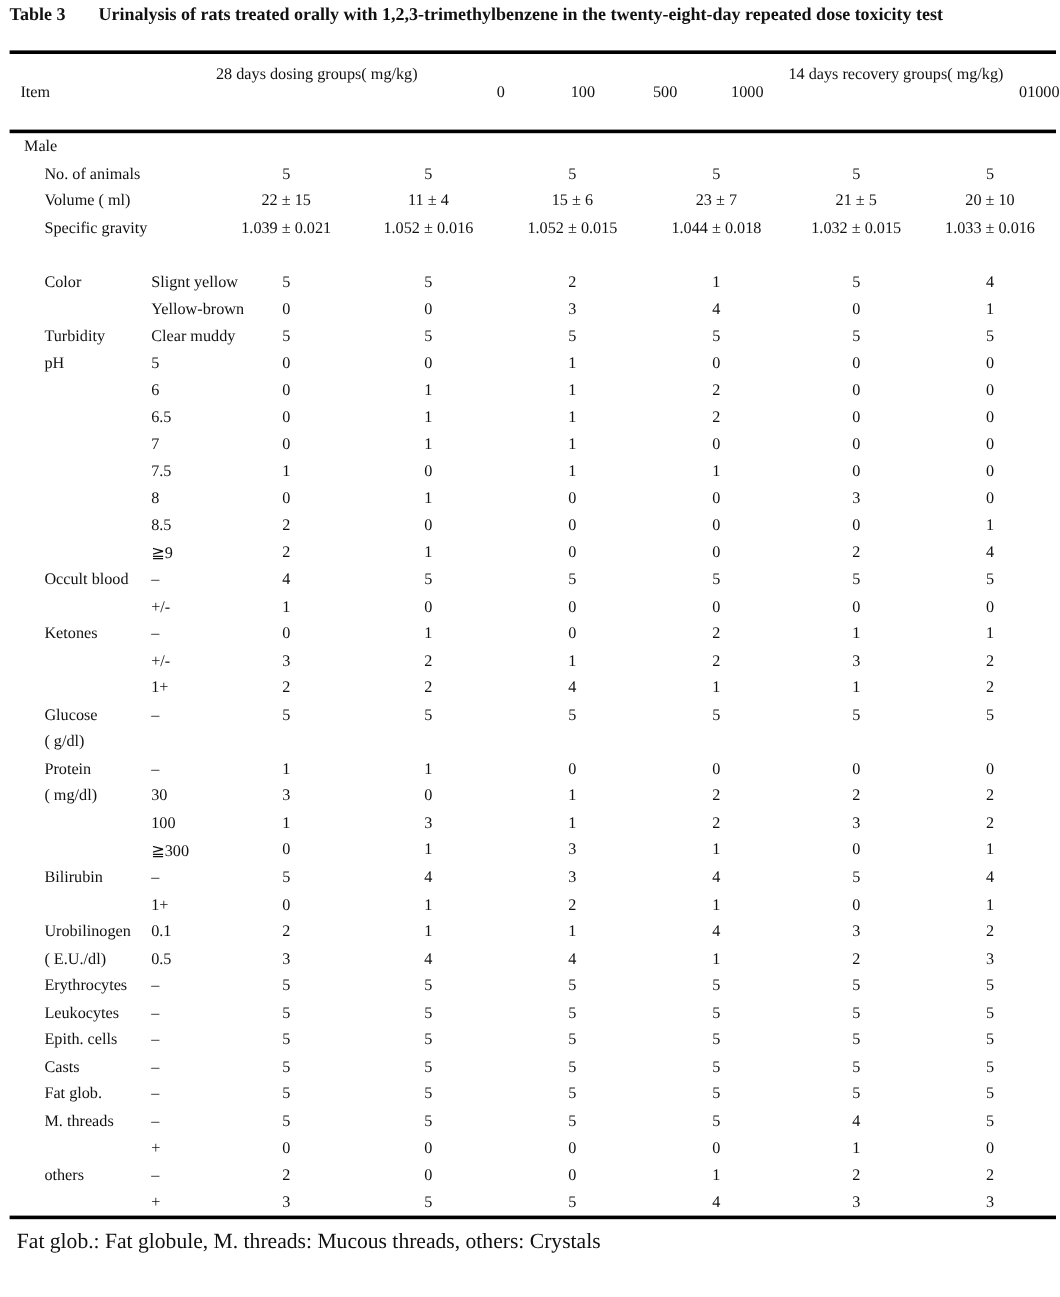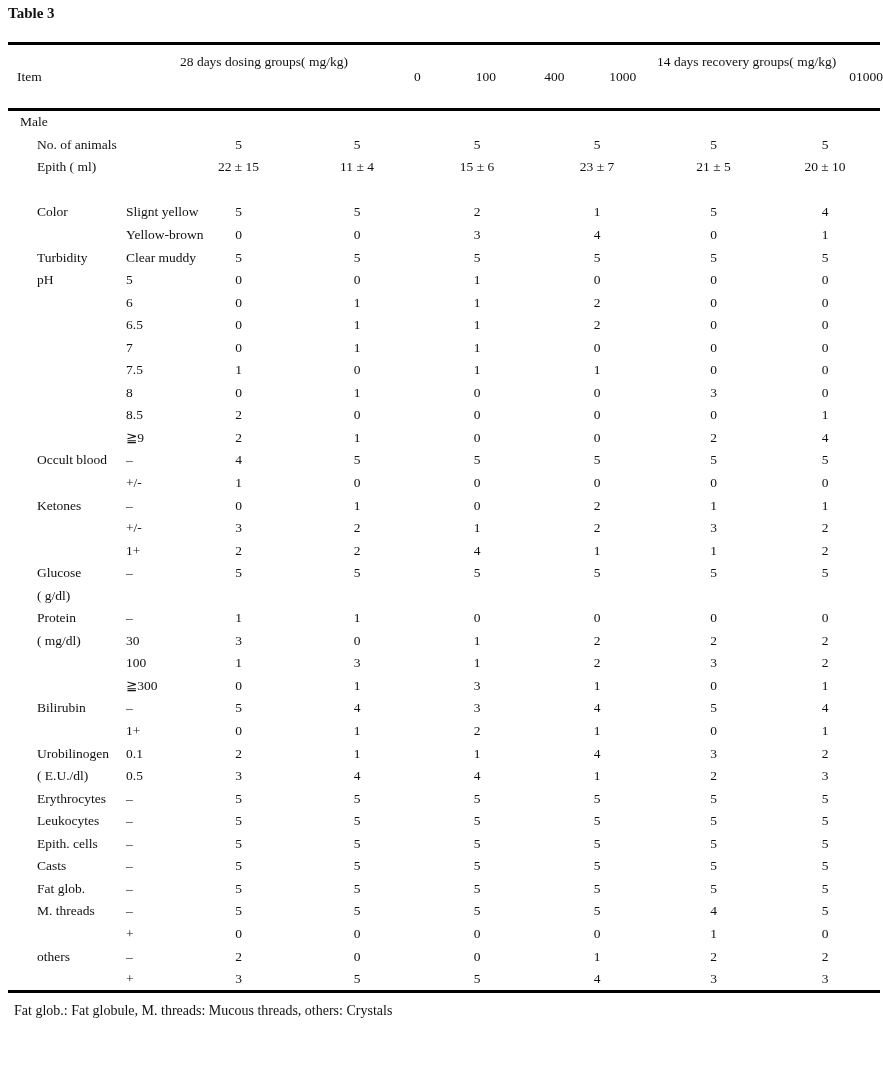--- a/index.html
+++ b/index.html
@@ -59,44 +59,45 @@
     align-items: center;
     font-family: Liberation Serif, serif;
   }
   .cell { white-space: nowrap; overflow: visible; }
   .cell.item { padding-left: 29px; }
   .cell.sub { padding-left: 0; }
   .cell.val { text-align: center; }
   .section-label { padding-left: 12px; }
 
   
-  .footnotes { padding: 7px 0 0 6px; font-size: 14px; line-height: 22px; }
+  .footnotes { padding: 7px 0 0 6px; font-size: 18px; line-height: 22px; }
 </style>
 </head>
 <body>
 
 <div class="page">
 
   <div class="title-row">
     <div class="title-num">Table 3</div>
+    <div class="title-text">Urinalysis of rats treated orally with 1,2,3-trimethylbenzene in the twenty-eight-day repeated dose toxicity test</div>
   </div>
 
   <div class="table-wrap">
     <div class="rule-thick"></div>
 
     <div class="thead">
       <div class="item-head">Item</div>
 
       <div class="group g1">
         <div class="group-label">28 days dosing groups( mg/kg)</div>
         <div class="span-rule"></div>
         <div class="doses">
           <div>0</div>
           <div>100</div>
-          <div>400</div>
+          <div>500</div>
           <div>1000</div>
         </div>
       </div>
 
       <div class="group g2">
         <div class="group-label">14 days recovery groups( mg/kg)</div>
         <div class="span-rule"></div>
         <div class="doses">
           <div>0</div>
           <div>1000</div>
@@ -114,30 +115,40 @@
           <div class="cell item">No. of animals</div>
           <div class="cell sub"></div>
           <div class="cell val">5</div>
           <div class="cell val">5</div>
           <div class="cell val">5</div>
           <div class="cell val">5</div>
           <div class="cell val">5</div>
           <div class="cell val">5</div>
         </div>
         <div class="row">
-          <div class="cell item">Epith ( ml)</div>
+          <div class="cell item">Volume ( ml)</div>
           <div class="cell sub"></div>
           <div class="cell val">22 ± 15</div>
           <div class="cell val">11 ± 4</div>
           <div class="cell val">15 ± 6</div>
           <div class="cell val">23 ± 7</div>
           <div class="cell val">21 ± 5</div>
           <div class="cell val">20 ± 10</div>
         </div>
         <div class="row">
+          <div class="cell item">Specific gravity</div>
+          <div class="cell sub"></div>
+          <div class="cell val">1.039 ± 0.021</div>
+          <div class="cell val">1.052 ± 0.016</div>
+          <div class="cell val">1.052 ± 0.015</div>
+          <div class="cell val">1.044 ± 0.018</div>
+          <div class="cell val">1.032 ± 0.015</div>
+          <div class="cell val">1.033 ± 0.016</div>
+        </div>
+        <div class="row">
           <div class="cell item"></div>
           <div class="cell sub"></div>
           <div class="cell val"></div>
           <div class="cell val"></div>
           <div class="cell val"></div>
           <div class="cell val"></div>
           <div class="cell val"></div>
           <div class="cell val"></div>
         </div>
         <div class="row">

